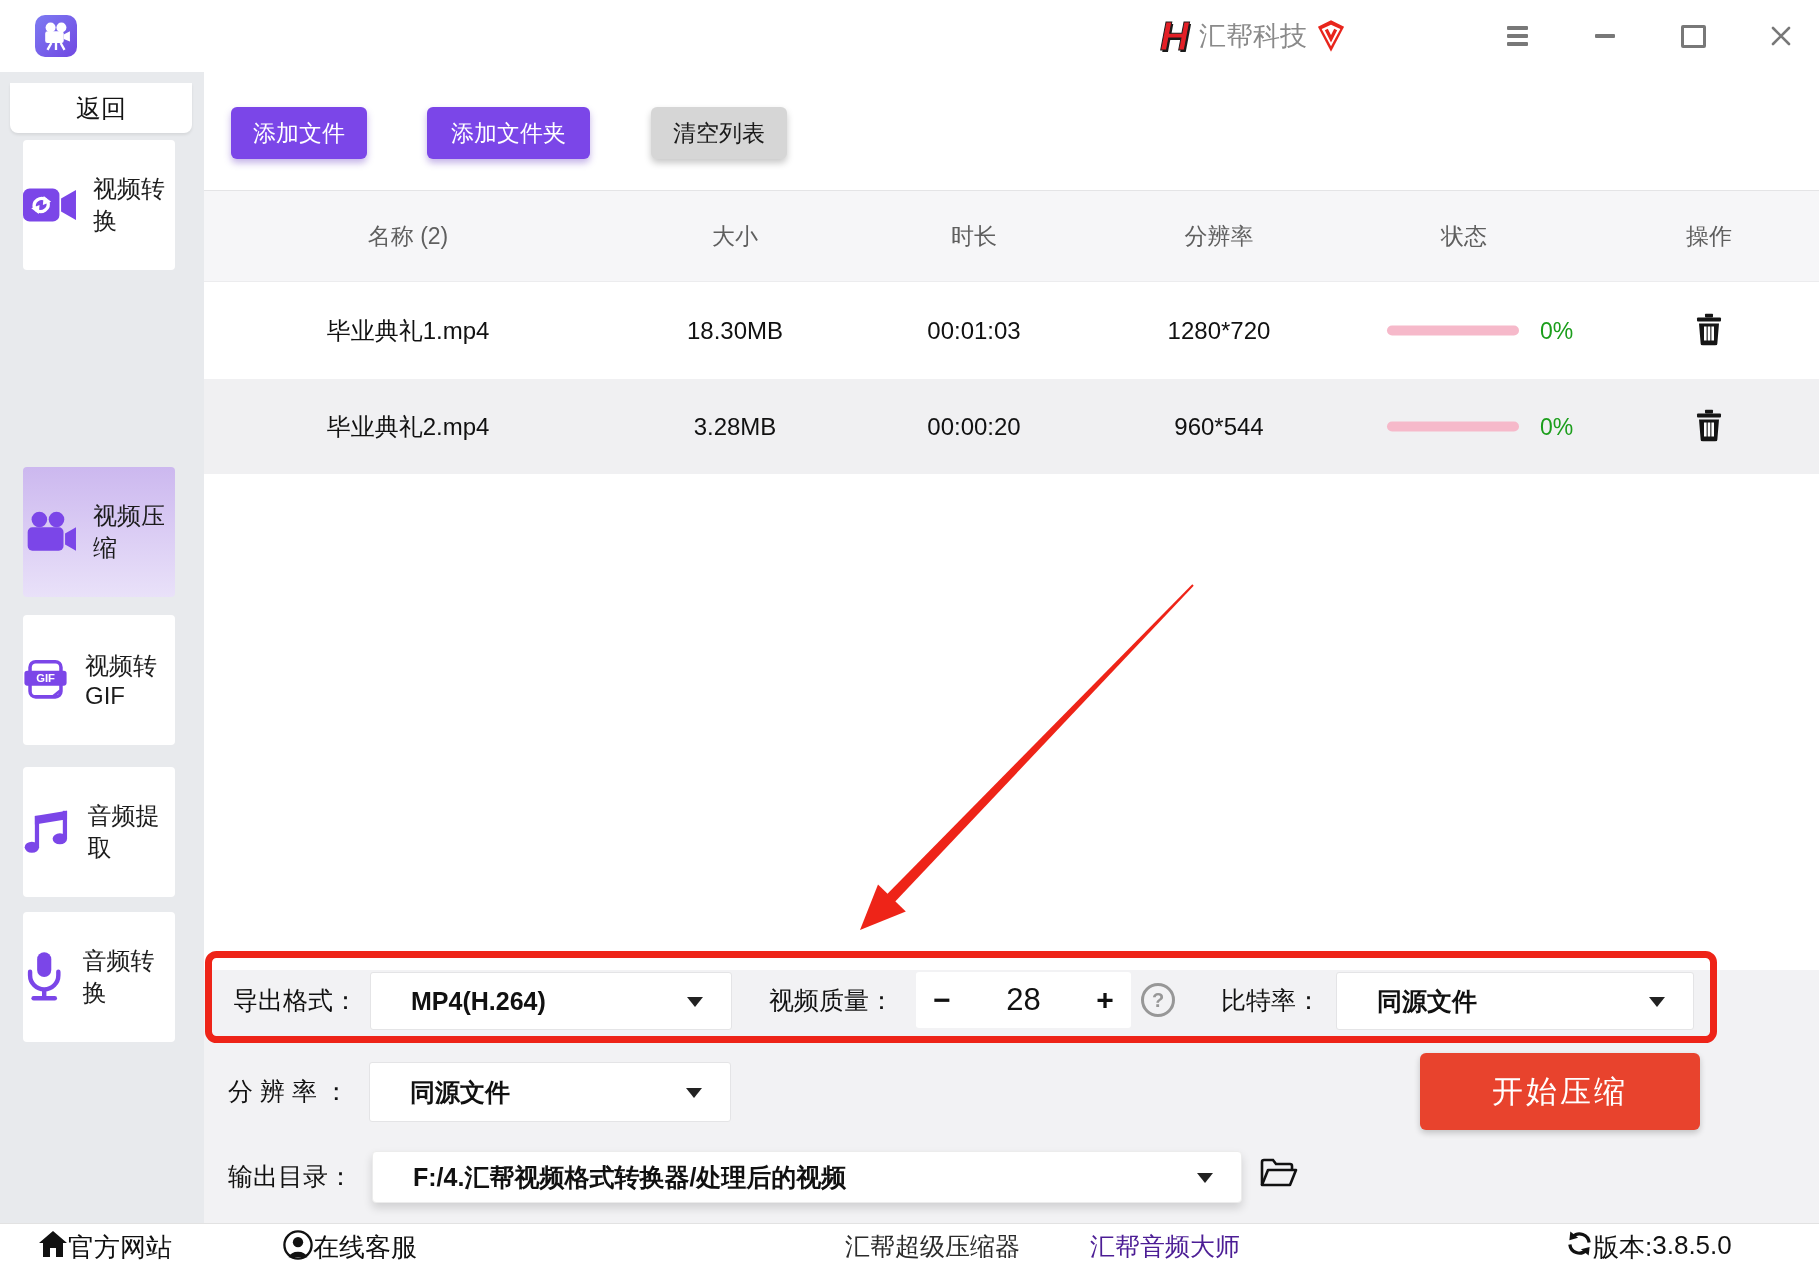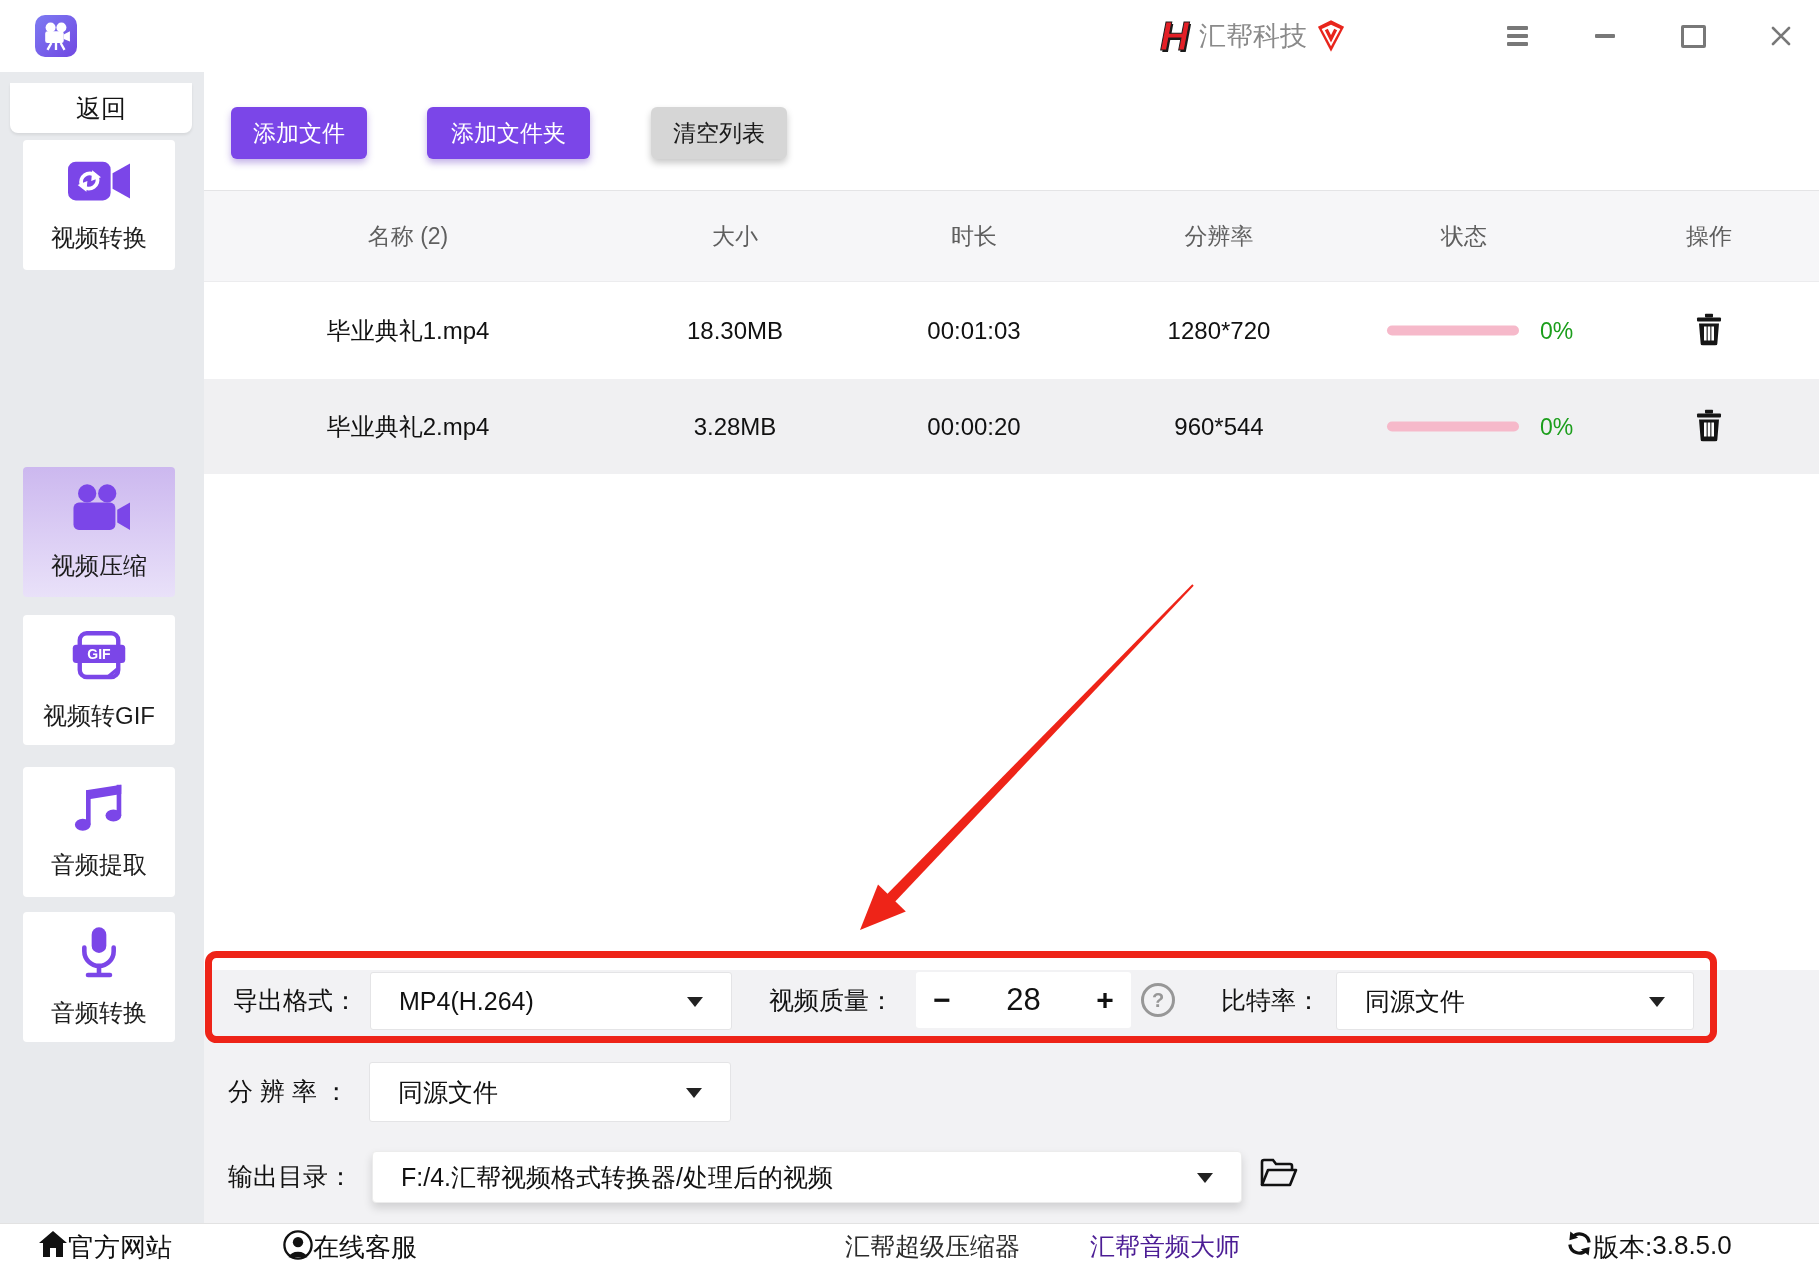--- a/index.html
+++ b/index.html
@@ -20,21 +20,21 @@
   .menu-ico{display:flex;flex-direction:column;gap:4px;}
   .menu-ico i{display:block;width:21px;height:4px;background:#787878;border-radius:1px;}
   .min-ico{width:20px;height:4px;background:#787878;border-radius:1px;}
   .max-ico{width:19px;height:17px;border:3px solid #787878;border-radius:2px;}
 
   
   .sidebar{position:absolute;left:0;top:72px;width:204px;height:1152px;background:var(--sidebar-bg,#e8eaed);}
   .back-btn{position:absolute;left:10px;top:11px;width:182px;height:50px;background:#fff;border-radius:0 0 8px 8px;
             font-size:25px;display:flex;align-items:center;justify-content:center;box-shadow:0 2px 3px rgba(0,0,0,.08);cursor:pointer;}
   .side-item{position:absolute;left:23px;width:152px;height:130px;background:#fff;border-radius:4px;
-             display:flex;flex-direction:column;align-items:center;justify-content:center;gap:17px;cursor:pointer;}
+             display:flex;flex-direction:row;align-items:center;justify-content:center;gap:17px;cursor:pointer;}
   .side-item.active{background:linear-gradient(180deg,#ccb8ef 0%,#e9e1f9 100%);margin-top:12px;}
   .side-icon{color:var(--accent,#7b46e8);display:block;}
   .side-label{font-size:24px;color:#1c1c1c;}
 
   
   .btn{position:absolute;top:107px;height:52px;border:none;border-radius:6px;font-size:23px;
        font-family:inherit;cursor:pointer;}
   .btn-purple{background:var(--accent,#7b46e8);color:#fff;box-shadow:0 4px 7px rgba(90,40,190,.35);}
   .btn-gray{background:#d6d6d6;color:#1a1a1a;box-shadow:0 4px 7px rgba(0,0,0,.22);}
 
@@ -48,21 +48,21 @@
   .tcell{position:absolute;top:50%;transform:translate(-50%,-50%);font-size:24px;color:#111;white-space:nowrap;}
   .status-group{position:absolute;left:1183px;top:50%;transform:translateY(-50%);display:flex;align-items:center;gap:21px;}
   .pbar{width:132px;height:10px;border-radius:5px;background:var(--progress-pink,#f6b9ca);}
   .pct{font-size:23px;color:var(--percent-green,#1b9e1b);}
   .trash-btn{position:absolute;left:1505px;top:50%;transform:translate(-50%,-50%);background:none;border:none;cursor:pointer;padding:4px;}
 
   
   .settings-bg{position:absolute;left:204px;top:970px;width:1615px;height:254px;background:var(--panel-gray,#f2f2f4);}
   .slabel{position:absolute;font-size:25px;color:#111;white-space:nowrap;}
   .dropdown{position:absolute;background:#fff;border:1px solid #e4e4e6;border-radius:3px;cursor:pointer;}
-  .dropdown .dval{position:absolute;left:28px;top:50%;transform:translateY(-50%);font-size:25px;color:#111;white-space:nowrap;}
+  .dropdown .dval{position:absolute;left:40px;top:50%;transform:translateY(-50%);font-size:25px;color:#111;white-space:nowrap;font-weight:bold;}
   .caret{position:absolute;right:28px;top:50%;margin-top:-4px;width:0;height:0;
          border-left:8px solid transparent;border-right:8px solid transparent;border-top:10px solid #222;}
   .spinner{position:absolute;left:916px;top:972px;width:215px;height:56px;background:#fff;border-radius:3px;}
   .spin-btn{position:absolute;top:0;height:56px;width:44px;background:none;border:none;font-size:30px;font-weight:bold;
             color:#111;cursor:pointer;font-family:inherit;line-height:56px;padding:0;}
   .spin-val{position:absolute;left:50%;top:50%;transform:translate(-50%,-50%);font-size:31px;color:#111;}
   .help-circle{position:absolute;left:1141px;top:983px;width:34px;height:34px;border:3px solid #979797;border-radius:50%;
                box-sizing:border-box;display:flex;align-items:center;justify-content:center;font-size:20px;font-weight:bold;color:#979797;cursor:pointer;}
   .start-btn{position:absolute;left:1420px;top:1053px;width:280px;height:77px;background:var(--start-red,#e8432d);
              border:none;border-radius:6px;color:#fff;font-size:31px;letter-spacing:3px;font-family:inherit;cursor:pointer;
@@ -264,20 +264,21 @@
   <div class="dropdown" style="left:1336px;top:972px;width:356px;height:56px;">
     <span class="dval">同源文件</span>
     <span class="caret"></span>
   </div>
 
   <span class="slabel" style="left:228px;top:1062px;line-height:58px;">分 辨 率 ：</span>
   <div class="dropdown" style="left:369px;top:1062px;width:360px;height:58px;">
     <span class="dval">同源文件</span>
     <span class="caret"></span>
   </div>
+  <button class="start-btn">开始压缩</button>
 
   <span class="slabel" style="left:228px;top:1151px;line-height:50px;">输出目录：</span>
   <div class="dropdown output-dd" style="left:372px;top:1151px;width:868px;height:50px;">
     <span class="dval">F:/4.汇帮视频格式转换器/处理后的视频</span>
     <span class="caret"></span>
   </div>
   <button class="folder-btn">
     <svg width="38" height="32" viewBox="0 0 38 32">
       <path d="M2 27 V4 a2 2 0 0 1 2 -2 h9 l3 4 h14 a2 2 0 0 1 2 2 v4" fill="none" stroke="#111" stroke-width="2.6"></path>
       <path d="M2 27 L8 12 h28 l-6 15 Z" fill="none" stroke="#111" stroke-width="2.6" stroke-linejoin="round"></path>

